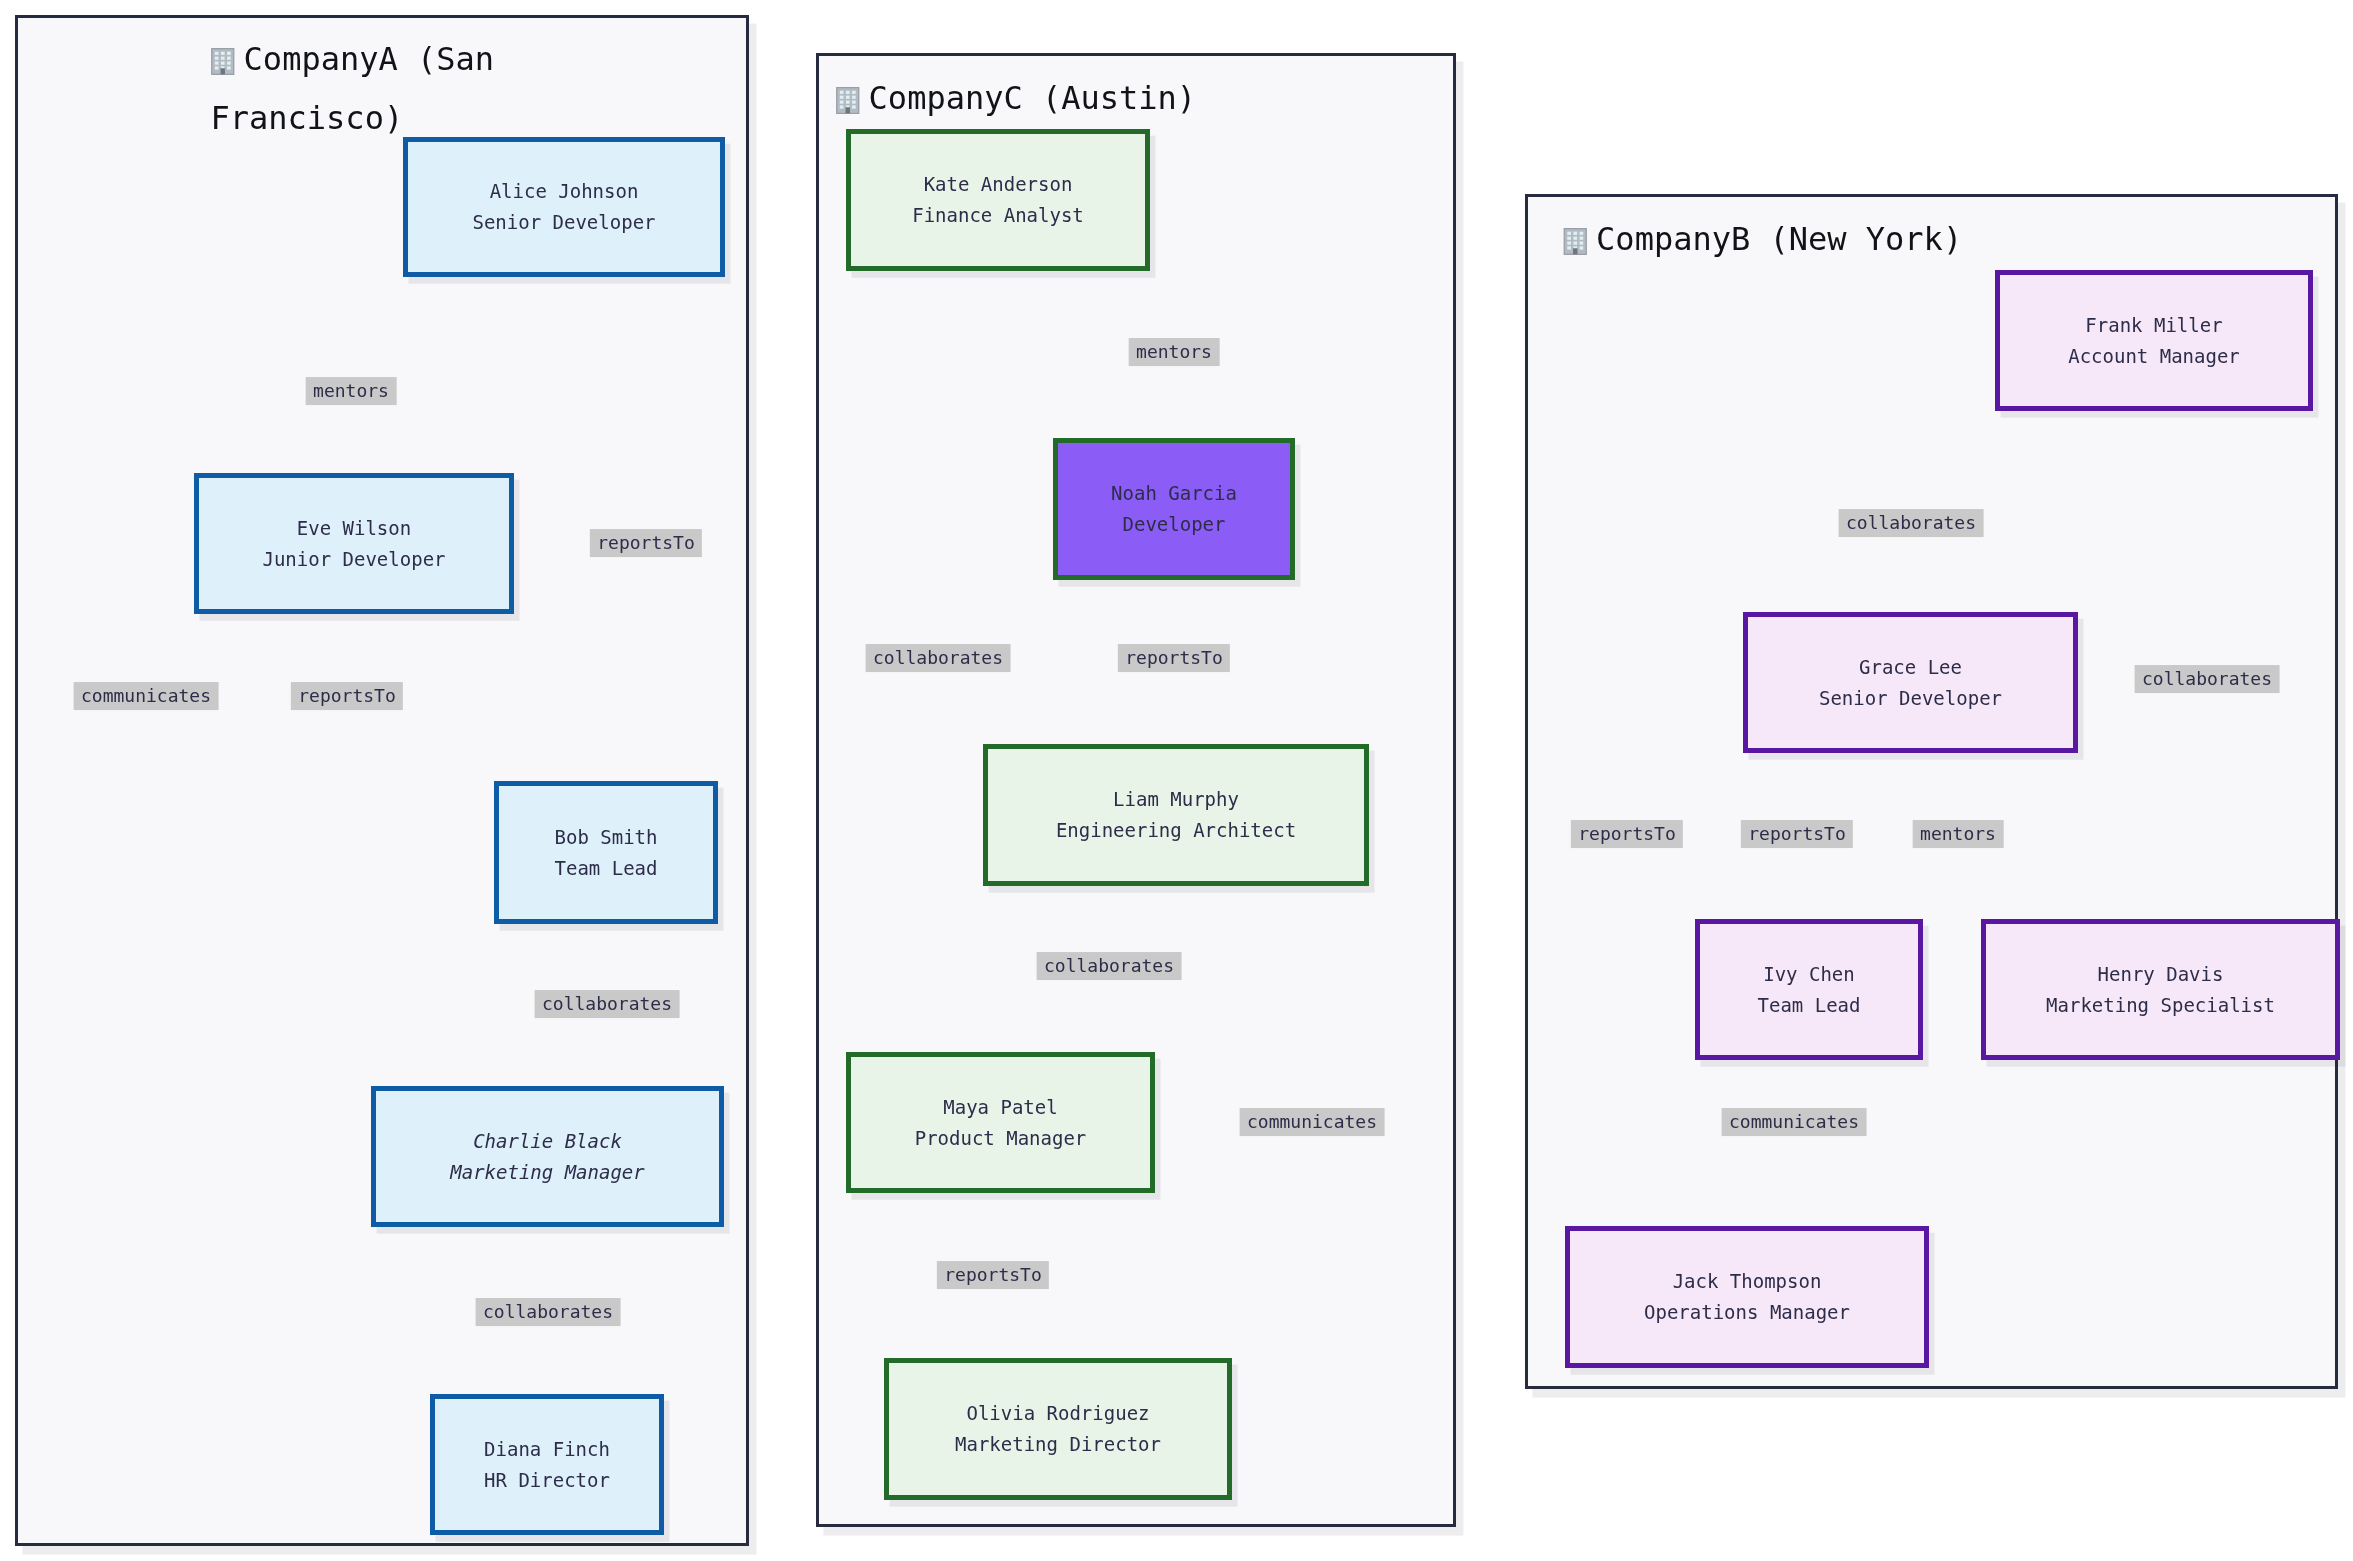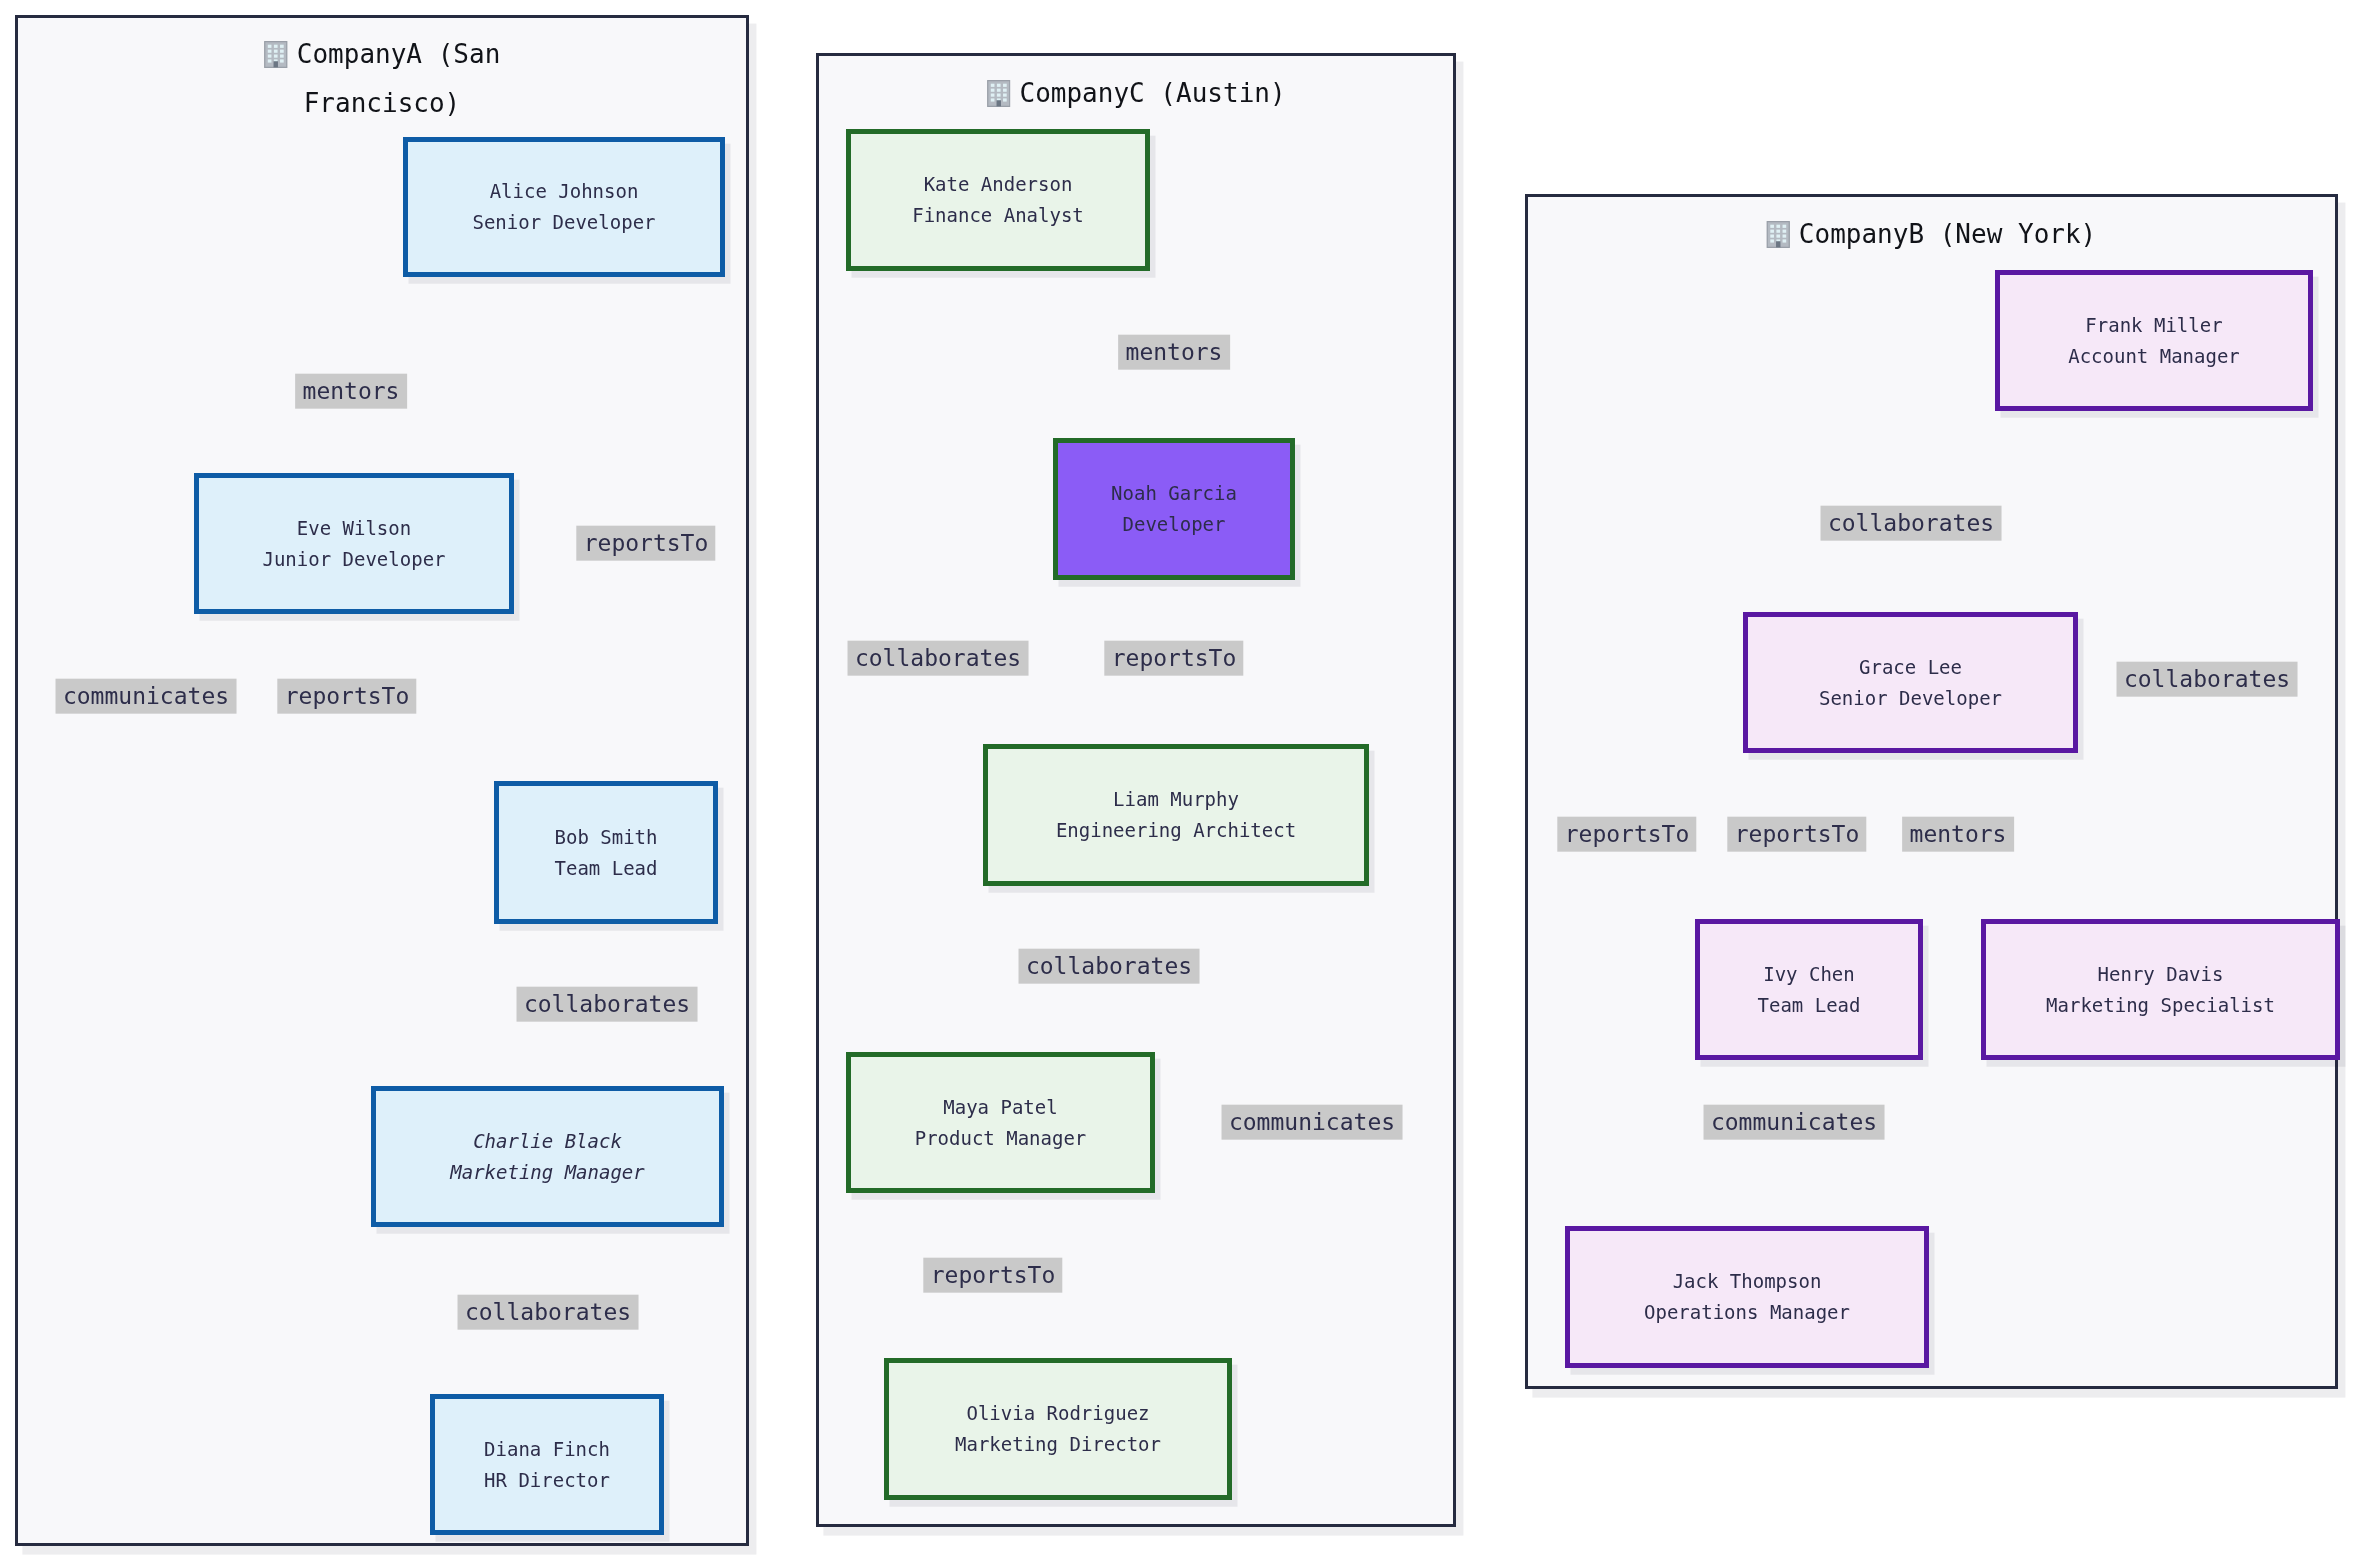--- a/index.html
+++ b/index.html
@@ -12,22 +12,21 @@
   }
   .subgraph{
     position:absolute;
     background:#f8f8fa;
     border:3.7px solid #262b40;
     box-sizing:border-box;
     box-shadow:7.4px 8.6px 0 rgba(30,30,50,0.08);
   }
   .subgraph-title{
     position:absolute;
-    text-align:center;
-    font-size:26px;
+    font-size:32px;
     color:#111318;
     line-height:1.7;
     transform:translateX(-50%);
   }
   .subgraph-title .bldg{
     display:inline-block;vertical-align:-4.9px;margin-right:8.6px;
   }
   .node{
     position:absolute;
     box-sizing:border-box;
@@ -38,21 +37,21 @@
     text-align:center;
     font-size:19px;line-height:1.62;
     color:#2d2d4a;
     box-shadow:5.5px 6.7px 0 rgba(30,30,50,0.08);
   }
   .edge-label{
     position:absolute;
     transform:translate(-50%,-50%);
     background:#c9c9c9;
     color:#2d2d4a;
-    font-size:23px;
+    font-size:18px;
     line-height:1.35;
     padding:1.8px 7.4px;
     white-space:nowrap;
   }
   #edges{position:absolute;left:0;top:0;}
   .edge-path{fill:none;stroke:#0b0b0b;stroke-width:7px;}
 </style>
 </head>
 <body>
 

